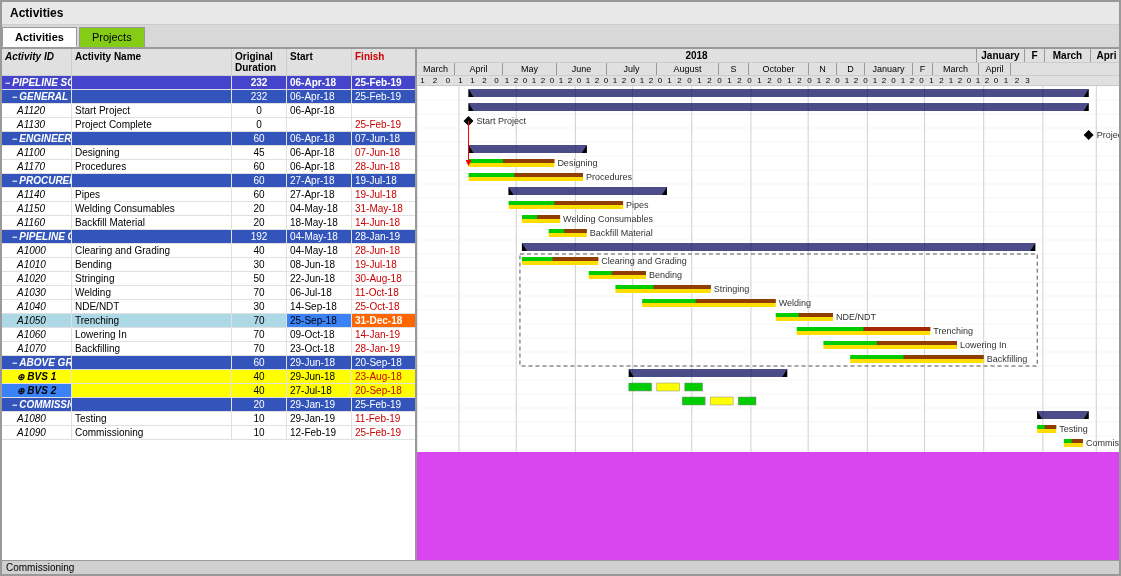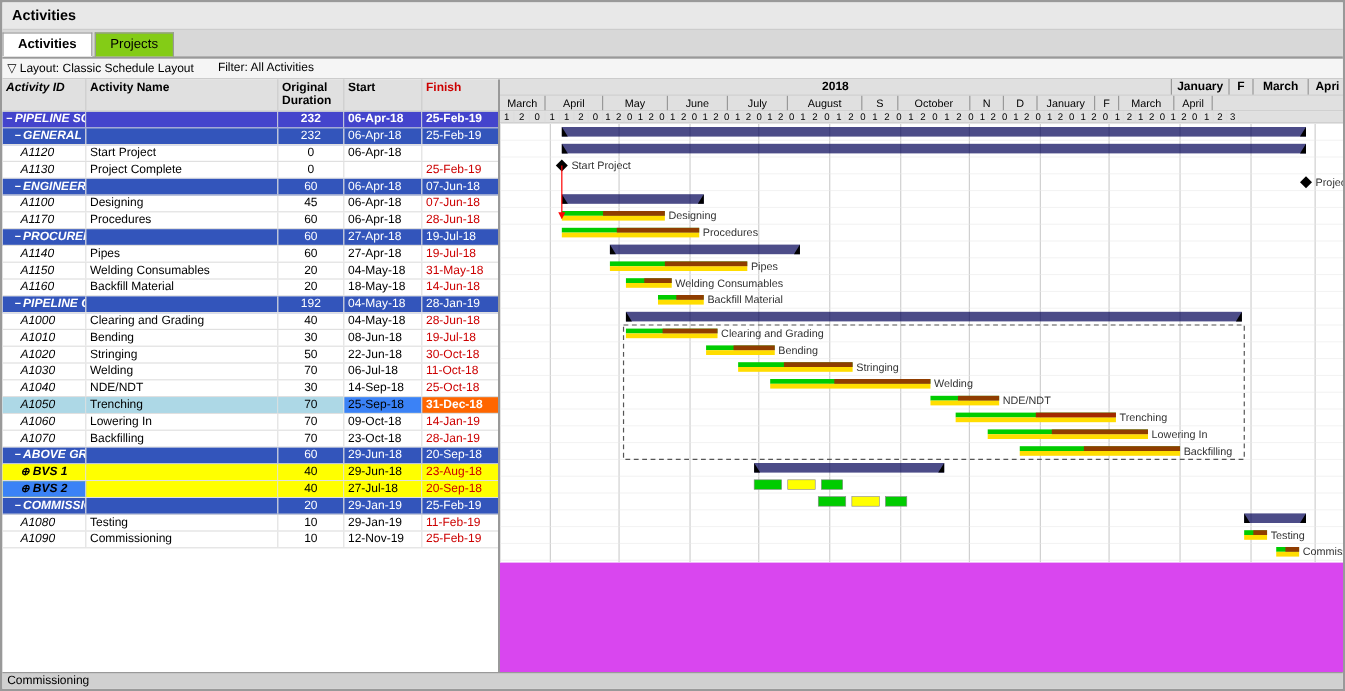--- a/index.html
+++ b/index.html
@@ -63,24 +63,20 @@
 
   <div class="title-bar">
     <span>Activities</span>
   </div>
 
   <div class="tab-bar">
     <div class="tab active">Activities</div>
     <div class="tab">Projects</div>
   </div>
 
-  <div class="toolbar">
-    <span>▽ <span>Layout: Classic Schedule Layout</span></span>
-    <span>Filter: All Activities</span>
-  </div>
 
   <div class="main-content">
 
     <div class="left-panel">
 
       <div class="header-row">
         <div class="col-id">Activity ID</div>
         <div class="col-name">Activity Name</div>
         <div class="col-dur">Original<br>Duration</div>
         <div class="col-start">Start</div>
@@ -197,21 +193,21 @@
         <div class="col-dur" style="text-align:center;">30</div>
         <div class="col-start">08-Jun-18</div>
         <div class="col-finish col-finish-val">19-Jul-18</div>
       </div>
 
       <div class="data-row">
         <div class="col-id indent1">A1020</div>
         <div class="col-name">Stringing</div>
         <div class="col-dur" style="text-align:center;">50</div>
         <div class="col-start">22-Jun-18</div>
-        <div class="col-finish col-finish-val">30-Oct-18</div>
+        <div class="col-finish col-finish-val">30-Aug-18</div>
       </div>
 
       <div class="data-row">
         <div class="col-id indent1">A1030</div>
         <div class="col-name">Welding</div>
         <div class="col-dur" style="text-align:center;">70</div>
         <div class="col-start">06-Jul-18</div>
         <div class="col-finish col-finish-val">11-Oct-18</div>
       </div>
 
@@ -284,21 +280,21 @@
         <div class="col-name">Testing</div>
         <div class="col-dur" style="text-align:center;">10</div>
         <div class="col-start">29-Jan-19</div>
         <div class="col-finish col-finish-val">11-Feb-19</div>
       </div>
 
       <div class="data-row">
         <div class="col-id indent1">A1090</div>
         <div class="col-name">Commissioning</div>
         <div class="col-dur" style="text-align:center;">10</div>
-        <div class="col-start">12-Nov-19</div>
+        <div class="col-start">12-Feb-19</div>
         <div class="col-finish col-finish-val">25-Feb-19</div>
       </div>
 
     </div>
 
     <div class="gantt-panel">
       <div class="gantt-wrapper" style="width:706px;">
 
         <div class="gantt-header">
 

